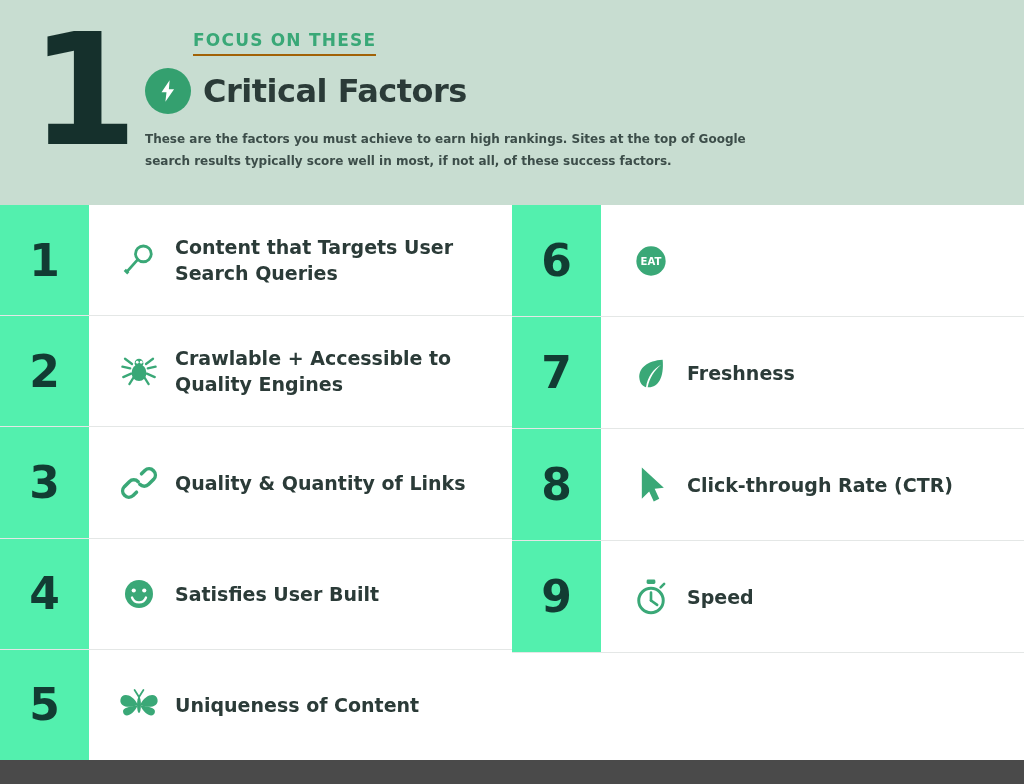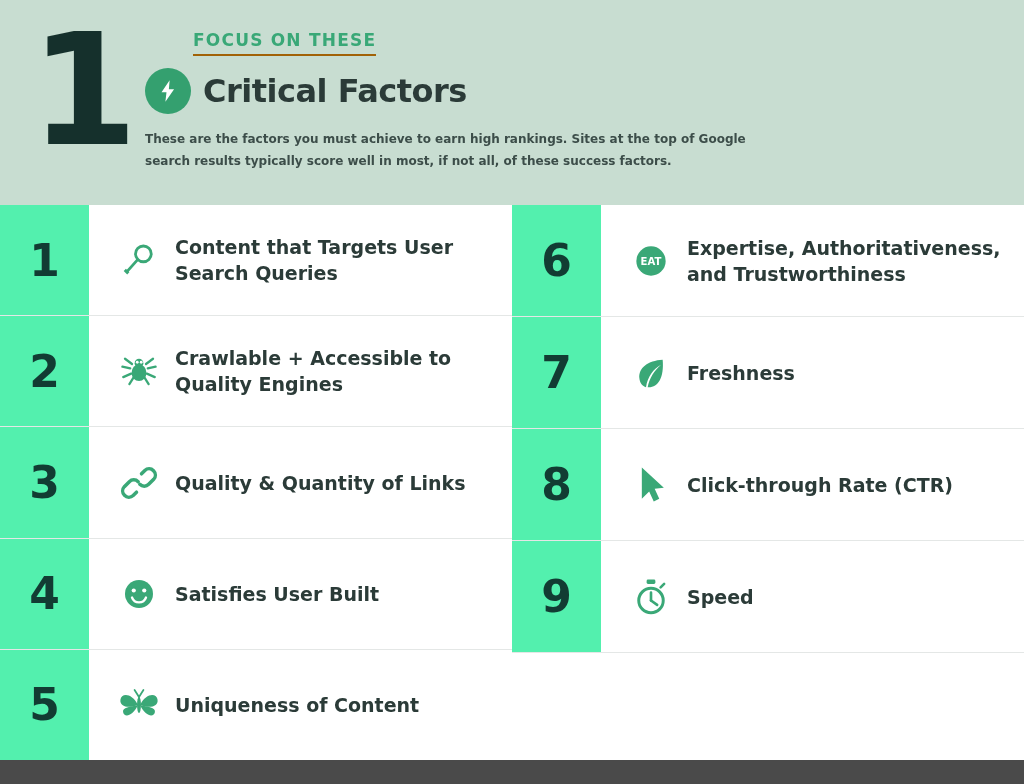--- a/index.html
+++ b/index.html
@@ -280,21 +280,20 @@
 
       <div class="row">
         <div class="num-cell">6</div>
         <div class="content-cell">
           <div class="icon-cell">
             <svg width="44" height="44" viewBox="0 0 48 48" aria-hidden="true">
               <circle cx="24" cy="24" r="16" fill="#3aa877"></circle>
               <text x="24" y="28.5" text-anchor="middle" font-family="DejaVu Sans, sans-serif" font-size="11" font-weight="bold" fill="#ffffff">EAT</text>
             </svg>
           </div>
-          <div class="label">Expertise, Authoritativeness, and Trustworthiness</div>
         </div>
       </div>
 
       <div class="row">
         <div class="num-cell">7</div>
         <div class="content-cell">
           <div class="icon-cell">
             <svg width="40" height="42" viewBox="0 0 48 48" aria-hidden="true">
               <path d="M38 8 C20 9, 9 18, 10 30 C10.5 36, 14 40, 18 41 C20 28, 27 19, 36 14 C28 21, 22 30, 20 41 C32 42, 40 30, 38 8 Z" fill="#3aa877"></path>
             </svg>

